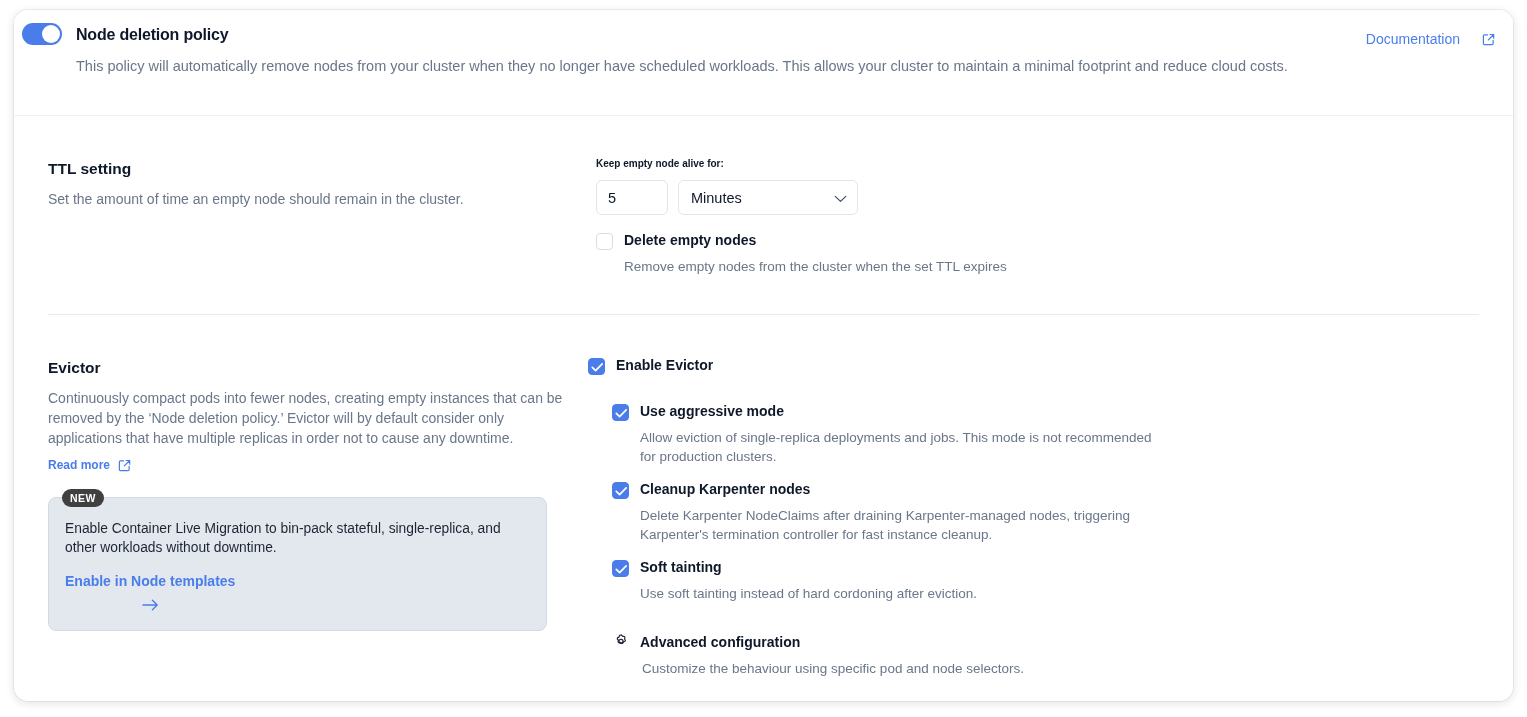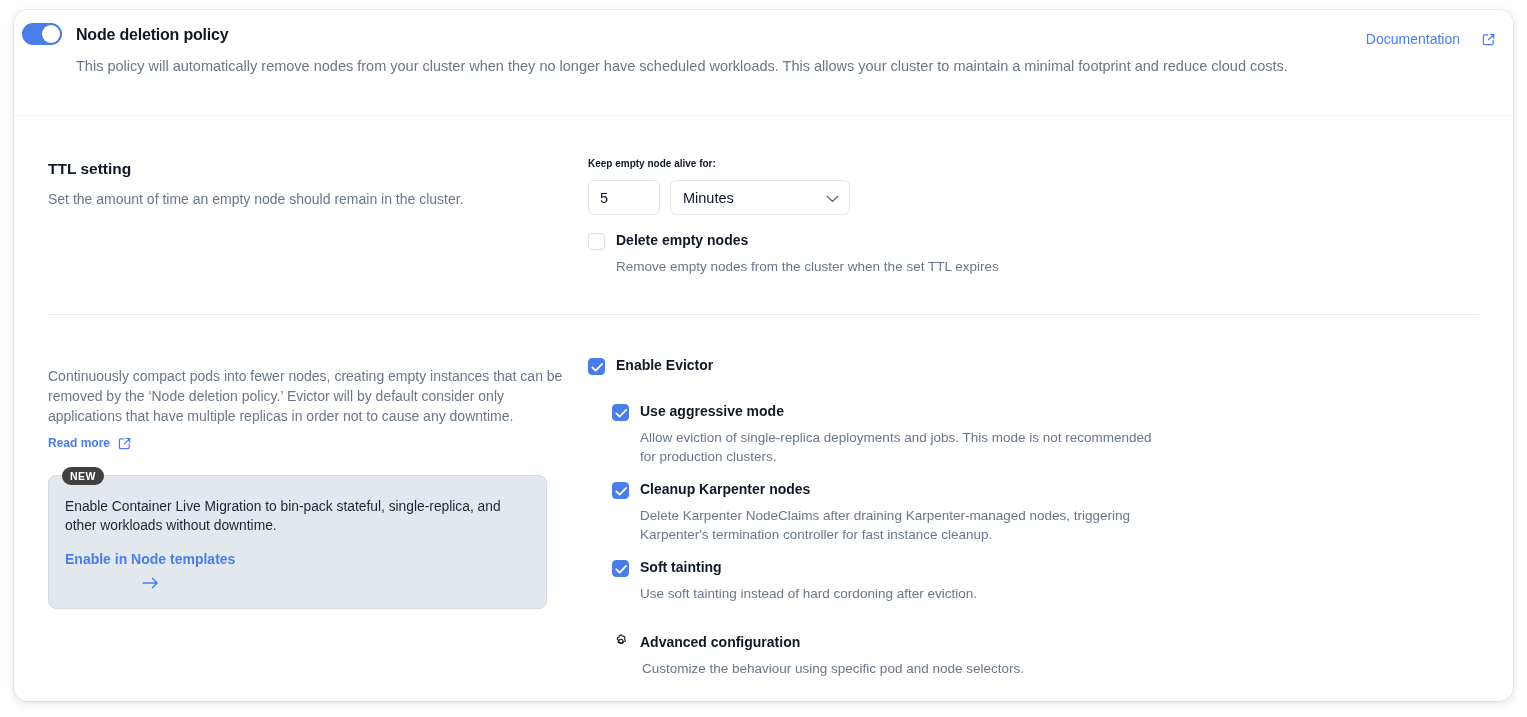--- a/index.html
+++ b/index.html
@@ -80,21 +80,21 @@
   
   .card-body {
     background: #ffffff;
     padding: 0 34px;
   }
   .section {
     display: flex;
     align-items: flex-start;
     padding: 42px 0 0 0;
   }
-  .section.ttl { padding-bottom: 38px; }
+  .section.ttl { padding-bottom: 38px; gap: 8px; }
   .col-left { width: 540px; flex: 0 0 540px; padding-right: 24px; }
   .col-right { flex: 1; padding-left: 0; }
   .sec-title {
     font-size: 15.5px;
     font-weight: 700;
     color: #0f1829;
     line-height: 22px;
   }
   .sec-desc {
     margin-top: 9px;
@@ -301,20 +301,21 @@
             </div>
             <div class="cb-sub ttl-sub">Remove empty nodes from the cluster when the set TTL expires</div>
           </div>
         </div>
       </div>
 
       <div class="divider"></div>
 
       <div class="section">
         <div class="col-left">
+          <div class="sec-title">Evictor</div>
           <div class="sec-desc">Continuously compact pods into fewer nodes, creating empty instances that can be removed by the ‘Node deletion policy.’ Evictor will by default consider only applications that have multiple replicas in order not to cause any downtime.</div>
           <a class="read-more">
             <span>Read more</span>
             <span class="ext-icon">
               <svg width="13" height="13" viewBox="0 0 14 14" fill="none">
                 <path d="M6 2H2.6A1.1 1.1 0 0 0 1.5 3.1v8.3A1.1 1.1 0 0 0 2.6 12.5h8.3a1.1 1.1 0 0 0 1.1-1.1V8" stroke="#4a7dea" stroke-width="1.3" stroke-linecap="round" stroke-linejoin="round"></path>
                 <path d="M8.6 1.6h4v4M12.6 1.6 6.8 7.4" stroke="#4a7dea" stroke-width="1.3" stroke-linecap="round" stroke-linejoin="round"></path>
               </svg>
             </span>
           </a>

